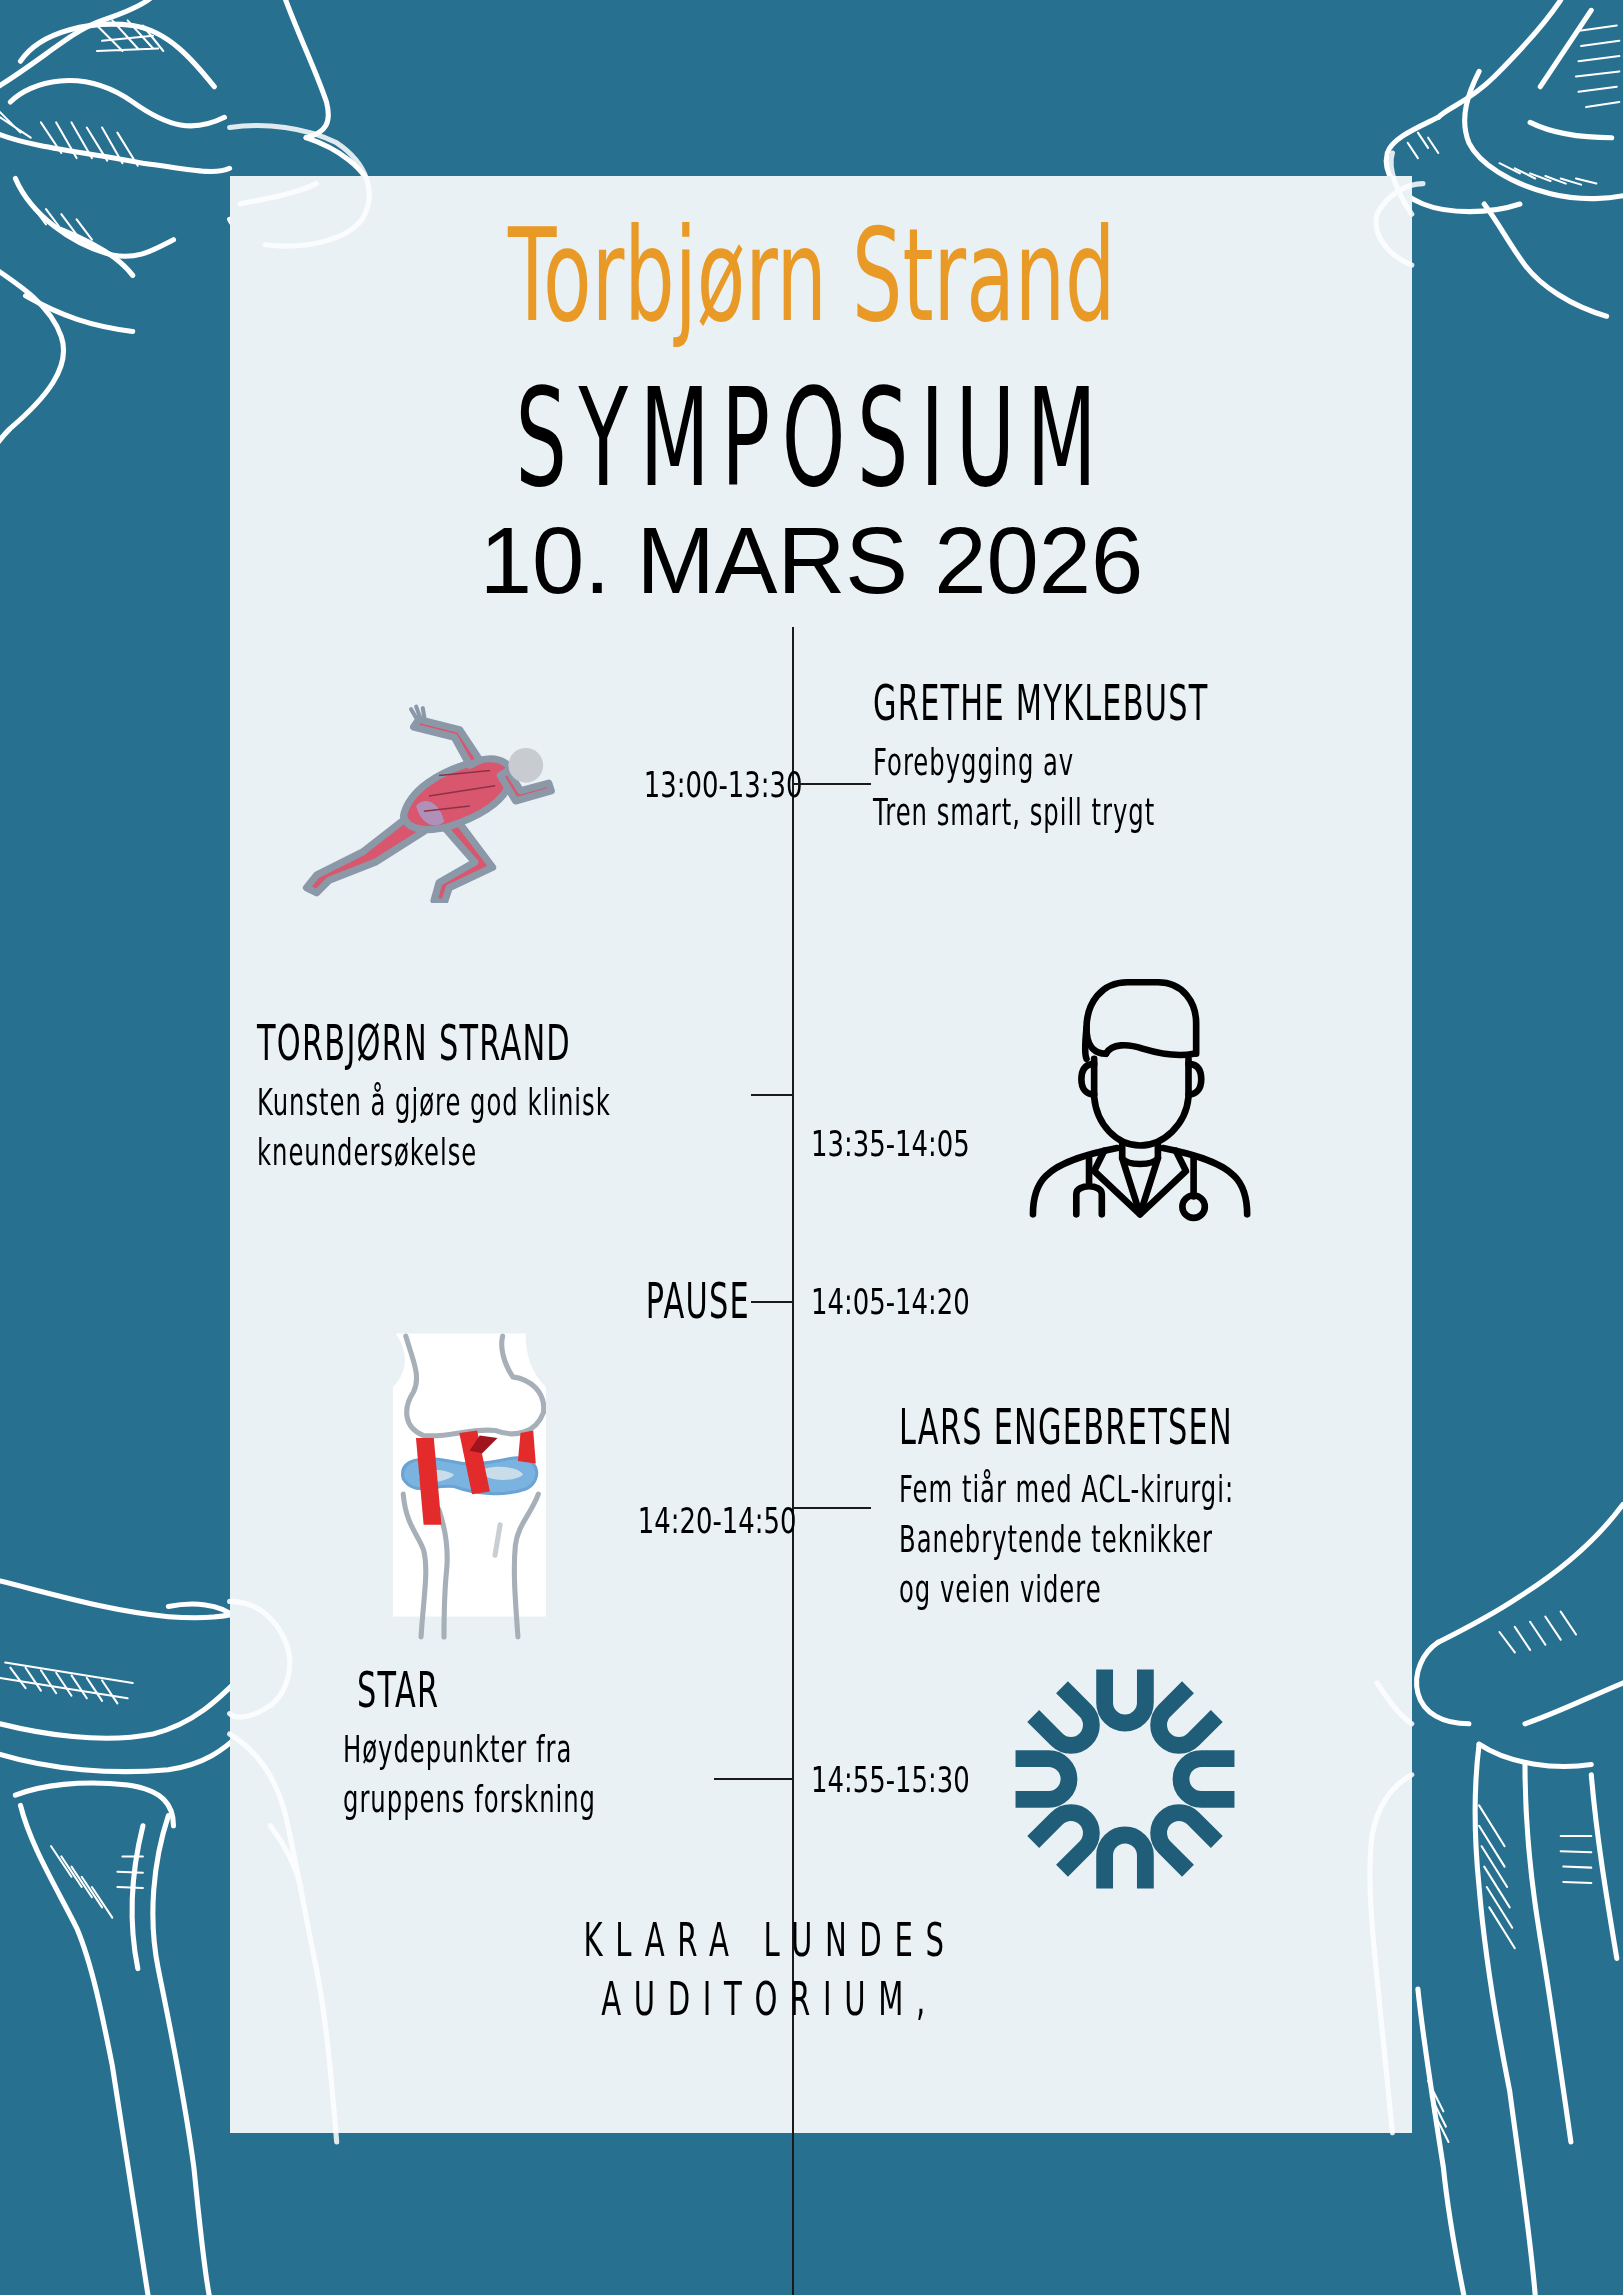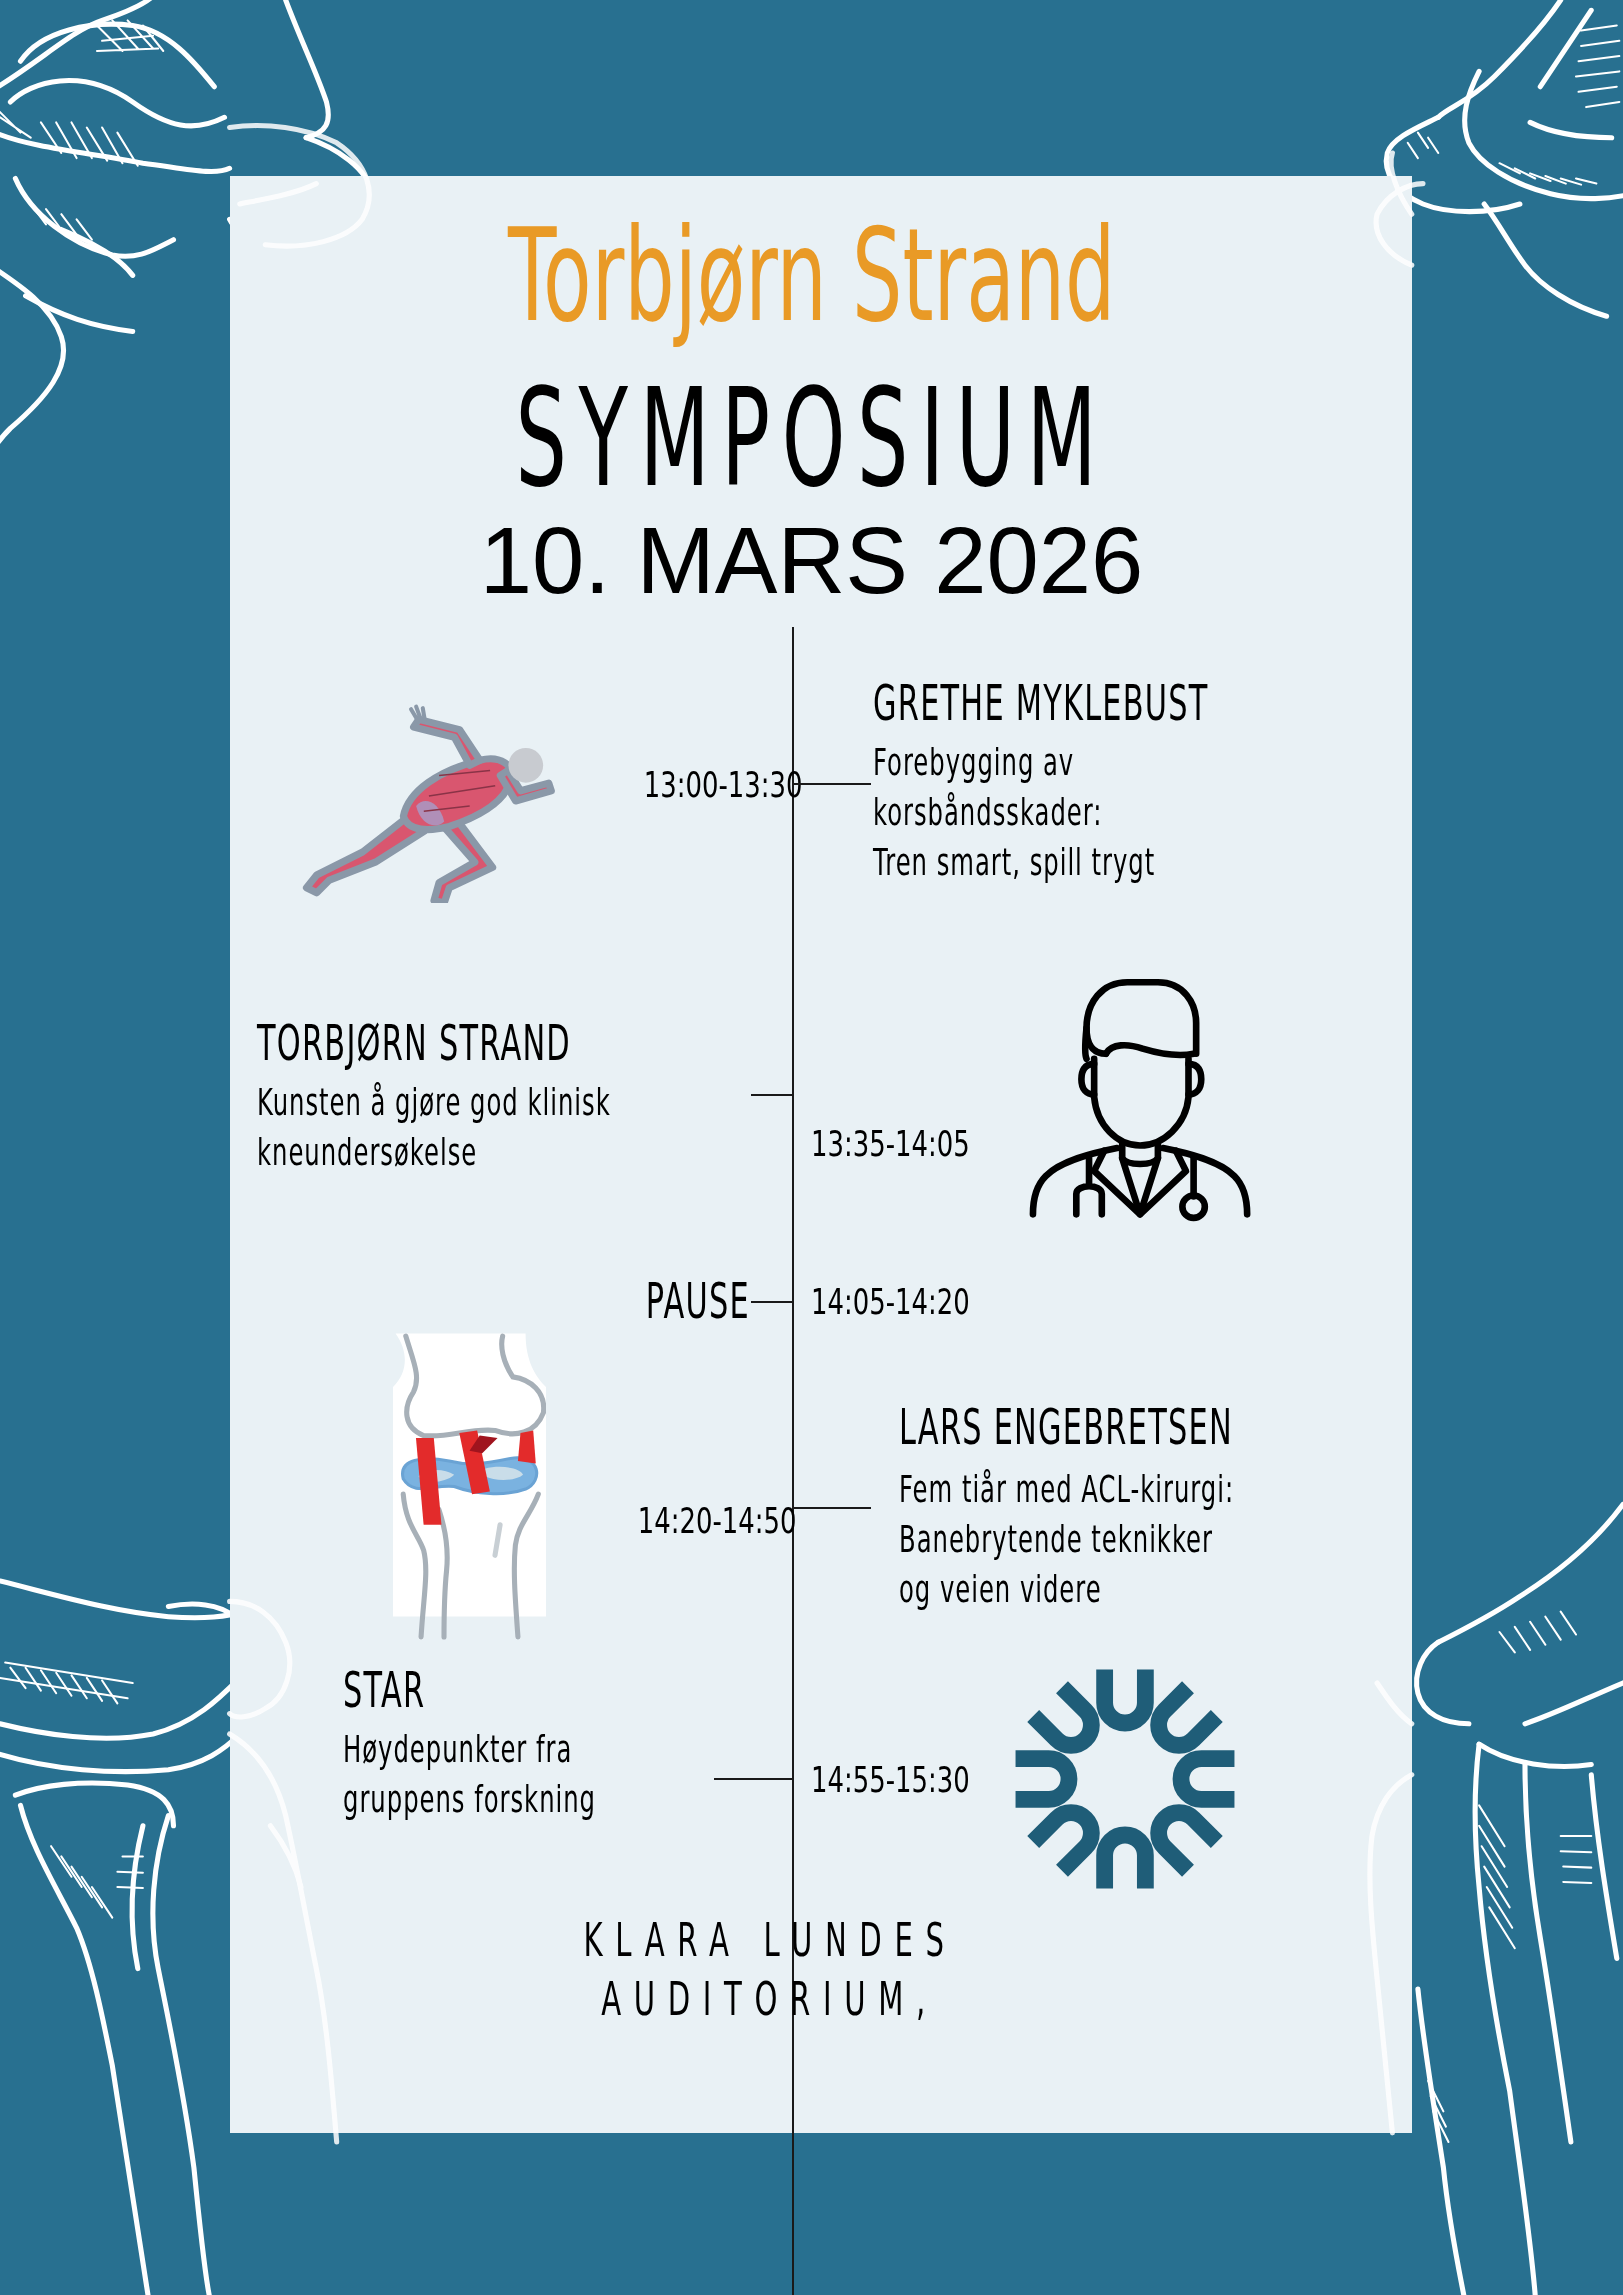--- a/index.html
+++ b/index.html
@@ -162,21 +162,20 @@
   </svg>
   <div class="abs time right" style="left:582px;width:204px;top:764px;text-align:right;">
     <span>13:00-13:30</span>
   </div>
   <div class="hline" style="left:793px;top:783px;width:78px;"></div>
   <div class="abs name" style="left:873px;top:676px;">
     <span>GRETHE MYKLEBUST</span>
   </div>
   <div class="abs desc" style="left:873px;top:737px;">
     <div><span>Forebygging av</span></div>
-    <div><span>korsbåndsskader:</span></div>
     <div><span>Tren smart, spill trygt</span></div>
   </div>
 </div>
 
 <div class="abs" style="left:0;top:0;">
   <div class="abs name" style="left:257px;top:1016px;">
     <span>TORBJØRN STRAND</span>
   </div>
   <div class="abs desc" style="left:257px;top:1077px;">
     <div><span>Kunsten å gjøre god klinisk</span></div>
@@ -241,21 +240,21 @@
     <span>LARS ENGEBRETSEN</span>
   </div>
   <div class="abs desc" style="left:899px;top:1464px;">
     <div><span>Fem tiår med ACL-kirurgi:</span></div>
     <div><span>Banebrytende teknikker</span></div>
     <div><span>og veien videre</span></div>
   </div>
 </div>
 
 <div class="abs" style="left:0;top:0;">
-  <div class="abs name" style="left:343px;top:1663px;">
+  <div class="abs name" style="left:357px;top:1663px;">
     <span>STAR</span>
   </div>
   <div class="abs desc" style="left:343px;top:1724px;">
     <div><span>Høydepunkter fra</span></div>
     <div><span>gruppens forskning</span></div>
   </div>
   <div class="hline" style="left:714px;top:1778px;width:79px;"></div>
   <div class="abs time left" style="left:811px;top:1759px;">
     <span>14:55-15:30</span>
   </div>

